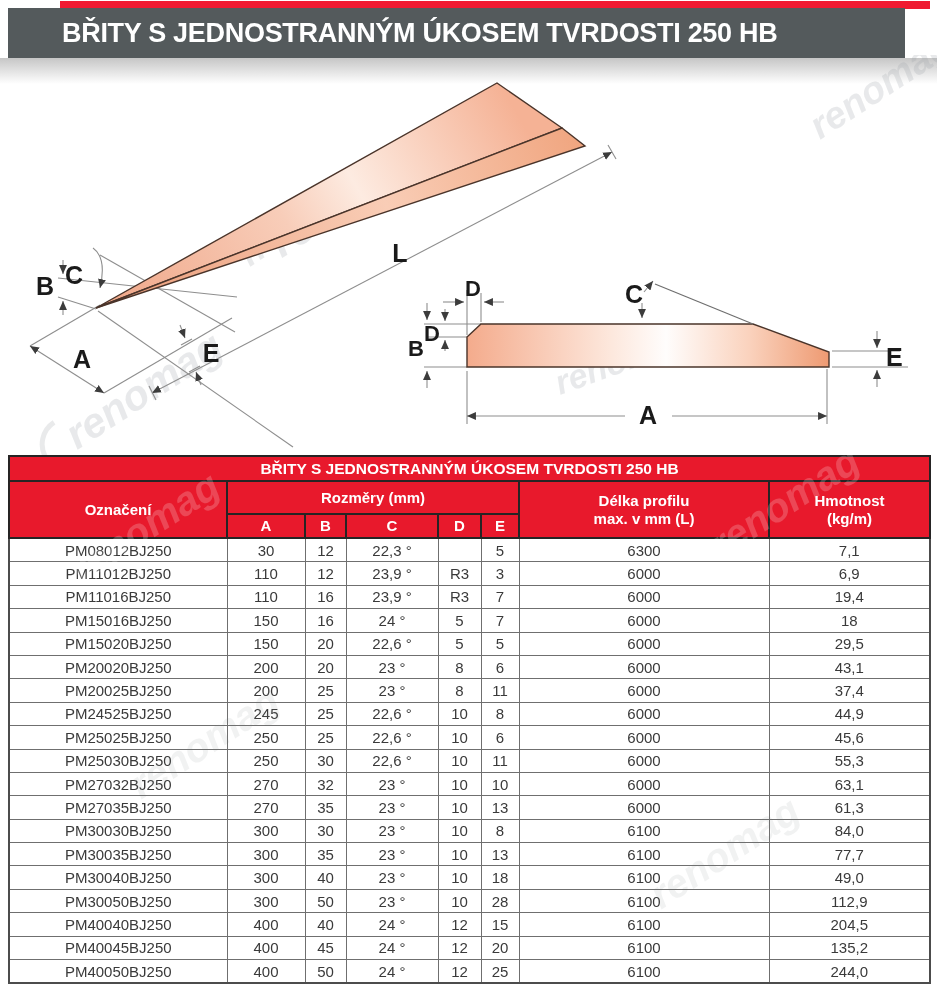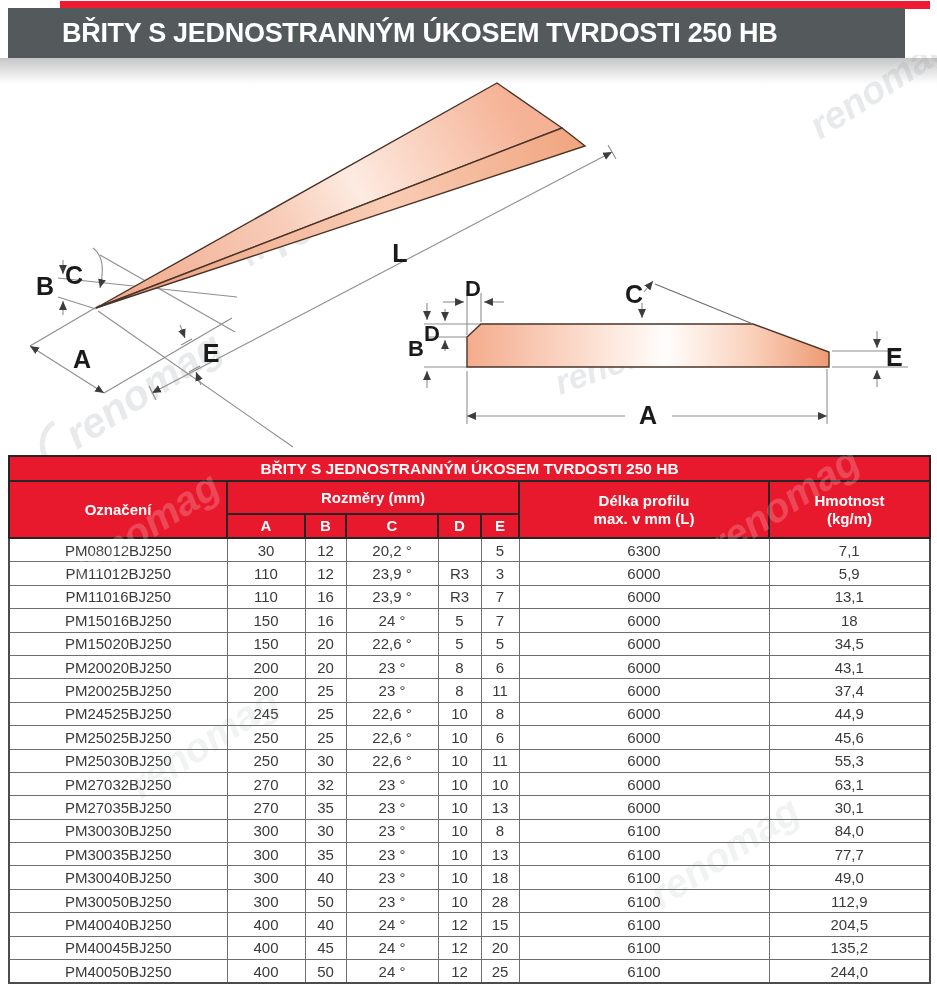--- a/index.html
+++ b/index.html
@@ -206,65 +206,65 @@
       <th>C</th>
       <th>D</th>
       <th>E</th>
     </tr>
   </thead>
   <tbody>
       <tr>
         <td>PM08012BJ250</td>
         <td>30</td>
         <td>12</td>
-        <td>20,2 °</td>
+        <td>22,3 °</td>
         <td></td>
         <td>5</td>
         <td>6300</td>
         <td>7,1</td>
       </tr>
       <tr>
         <td>PM11012BJ250</td>
         <td>110</td>
         <td>12</td>
         <td>23,9 °</td>
         <td>R3</td>
         <td>3</td>
         <td>6000</td>
-        <td>5,9</td>
+        <td>6,9</td>
       </tr>
       <tr>
         <td>PM11016BJ250</td>
         <td>110</td>
         <td>16</td>
         <td>23,9 °</td>
         <td>R3</td>
         <td>7</td>
         <td>6000</td>
-        <td>13,1</td>
+        <td>19,4</td>
       </tr>
       <tr>
         <td>PM15016BJ250</td>
         <td>150</td>
         <td>16</td>
         <td>24 °</td>
         <td>5</td>
         <td>7</td>
         <td>6000</td>
         <td>18</td>
       </tr>
       <tr>
         <td>PM15020BJ250</td>
         <td>150</td>
         <td>20</td>
         <td>22,6 °</td>
         <td>5</td>
         <td>5</td>
         <td>6000</td>
-        <td>34,5</td>
+        <td>29,5</td>
       </tr>
       <tr>
         <td>PM20020BJ250</td>
         <td>200</td>
         <td>20</td>
         <td>23 °</td>
         <td>8</td>
         <td>6</td>
         <td>6000</td>
         <td>43,1</td>
@@ -320,21 +320,21 @@
         <td>63,1</td>
       </tr>
       <tr>
         <td>PM27035BJ250</td>
         <td>270</td>
         <td>35</td>
         <td>23 °</td>
         <td>10</td>
         <td>13</td>
         <td>6000</td>
-        <td>30,1</td>
+        <td>61,3</td>
       </tr>
       <tr>
         <td>PM30030BJ250</td>
         <td>300</td>
         <td>30</td>
         <td>23 °</td>
         <td>10</td>
         <td>8</td>
         <td>6100</td>
         <td>84,0</td>

